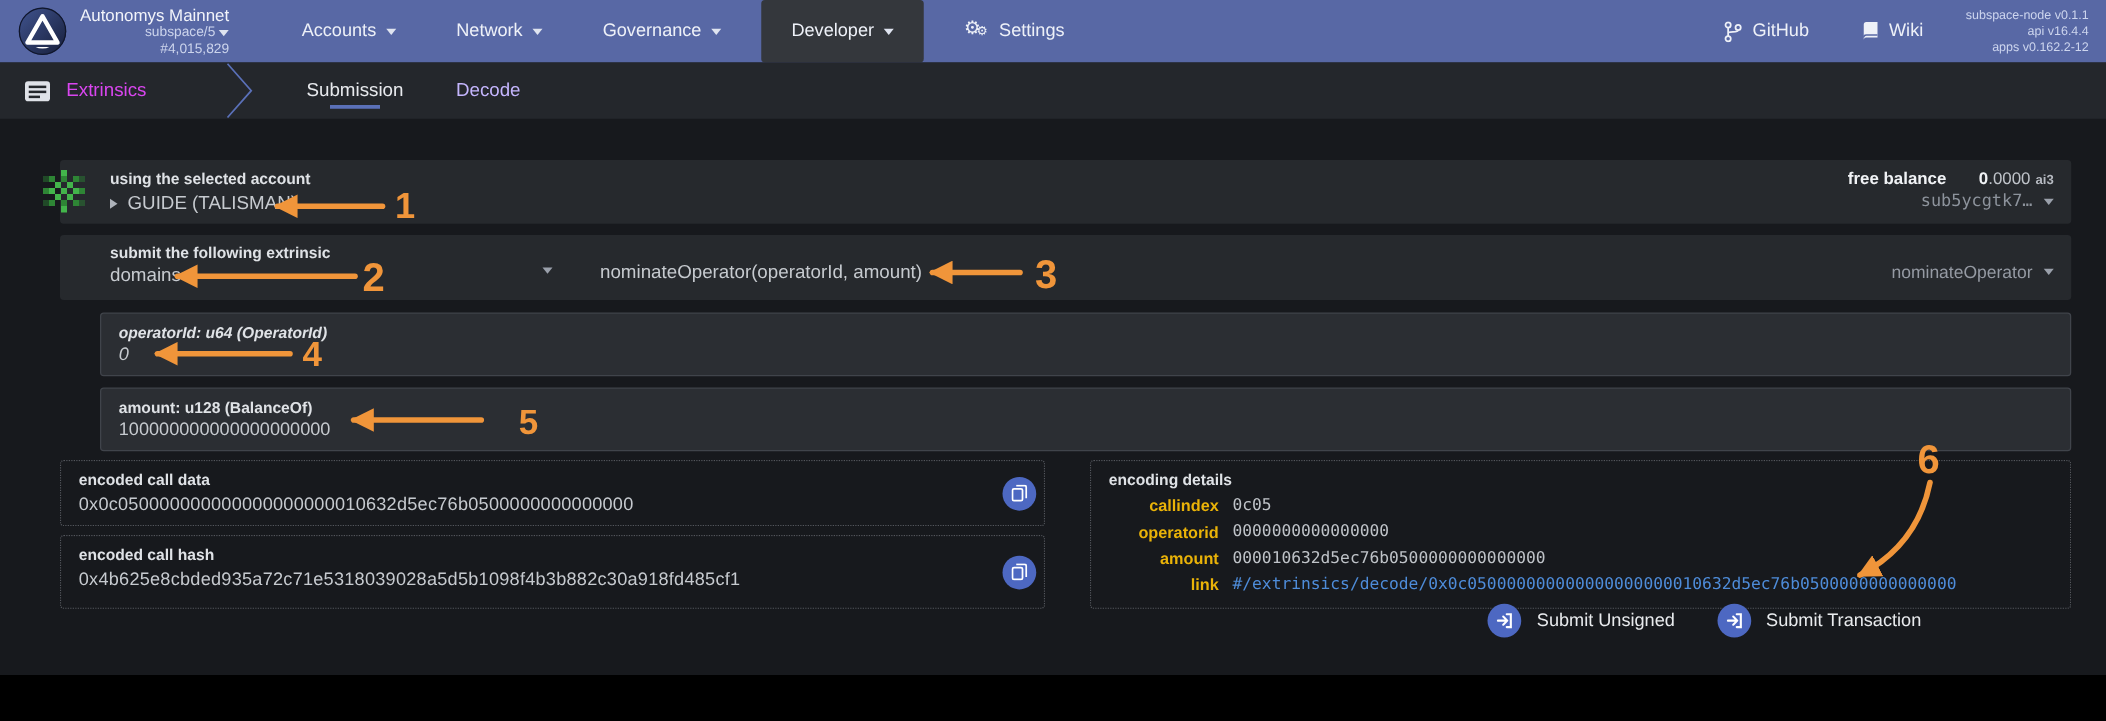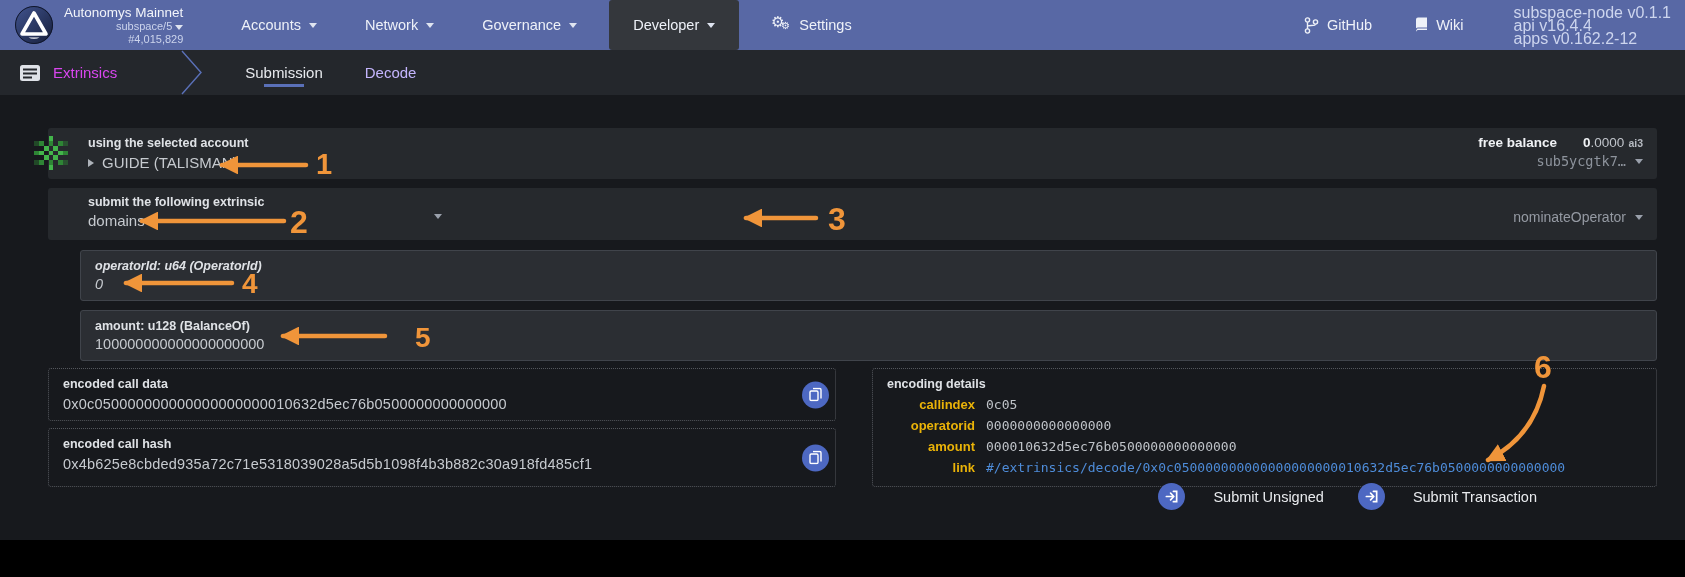--- a/index.html
+++ b/index.html
@@ -17,21 +17,21 @@
   .navitems{display:flex;align-items:center;height:100%;margin-left:34px;}
   .navitem{display:flex;align-items:center;gap:8px;padding:0 24px;height:100%;font-size:14.5px;cursor:pointer;}
   .navitem.dark{background:#34373c;border-radius:3px;margin:0 8px;}
   .caret{width:0;height:0;border-left:4.5px solid transparent;border-right:4.5px solid transparent;
          border-top:5.5px solid #dfe4f0;display:inline-block;}
   .caret.gray{border-top-color:#9aa0ab;}
   .navlinks{display:flex;align-items:center;margin-left:auto;gap:10px;}
   .navlink{display:flex;align-items:center;gap:8px;padding:0 16px;font-size:14.5px;cursor:pointer;}
   .gears{position:relative;width:20px;height:18px;}
   .gears span{position:absolute;color:#eef1f8;}
-  .versions{margin-left:34px;margin-right:14px;font-size:16px;line-height:13px;color:#cdd5ee;}
+  .versions{margin-left:18px;margin-right:14px;text-align:right;font-size:10px;line-height:13px;color:#cdd5ee;}
 
   
   .tabbar{position:absolute;top:50px;left:0;width:100%;height:45px;background:#24272c;
           display:flex;align-items:center;color:#d7dade;}
   .section-ico{margin-left:19px;}
   .section-name{margin-left:12px;font-size:15px;color:#d946ef;}
   .chev-sep{margin-left:62px;height:45px;}
   .tab{position:relative;height:29px;display:flex;align-items:center;font-size:15px;cursor:pointer;}
   .tab.active{color:#e8eaee;}
   .tab.idle{color:#c4b5fd;}
@@ -79,21 +79,21 @@
            border-radius:50%;background:#4d68c2;display:flex;align-items:center;justify-content:center;cursor:pointer;}
   .detailbox{flex:1;border:1px dotted #54575d;border-radius:3px;background:#17191d;
              padding:8px 14px 10px 14px;box-sizing:border-box;min-height:119px;}
   .drow{display:flex;margin-top:6px;line-height:15px;}
   .drow .dl{width:88px;text-align:right;font-size:13px;font-weight:bold;color:#eab308;flex:0 0 auto;}
   .drow .dv{margin-left:11px;font-size:13px;color:#bfc3c8;}
   .drow .dv.link{color:#4e8cd9;cursor:pointer;text-decoration:none;}
 
   
   .actions{position:absolute;top:388px;right:148px;display:flex;align-items:center;gap:34px;}
-  .btn{display:flex;align-items:center;gap:28px;cursor:pointer;text-align:center;}
+  .btn{display:flex;align-items:center;gap:12px;cursor:pointer;text-align:center;}
   .btn .ico{width:27px;height:27px;border-radius:50%;background:#4d68c2;display:flex;align-items:center;justify-content:center;}
   .btn .lab{font-size:14.5px;color:#e9ebee;}
 
   .footer{position:absolute;left:0;bottom:0;width:100%;height:37px;background:#000;}
 
   .overlay{position:absolute;inset:0;pointer-events:none;z-index:50;}
   .annum{font-family:"Liberation Sans","DejaVu Sans",sans-serif;font-weight:bold;fill:#f0953a;}
 </style>
 </head>
 <body>
@@ -237,20 +237,21 @@
         </div>
       </div>
     </div>
 
     <div class="panel ext-panel">
       <div class="ext-left">
         <div class="flabel">submit the following extrinsic</div>
         <div class="fvalue" style="margin-top:3px;">domains</div>
       </div>
       <span class="ext-caret caret gray"></span>
+      <div class="ext-method">nominateOperator(operatorId, amount)</div>
       <div class="ext-right">
         <span>nominateOperator</span>
         <span class="caret gray"></span>
       </div>
     </div>
 
     <div class="param param1">
       <div class="flabel">operatorId: u64 (OperatorId)</div>
       <div class="fvalue">0</div>
     </div>

